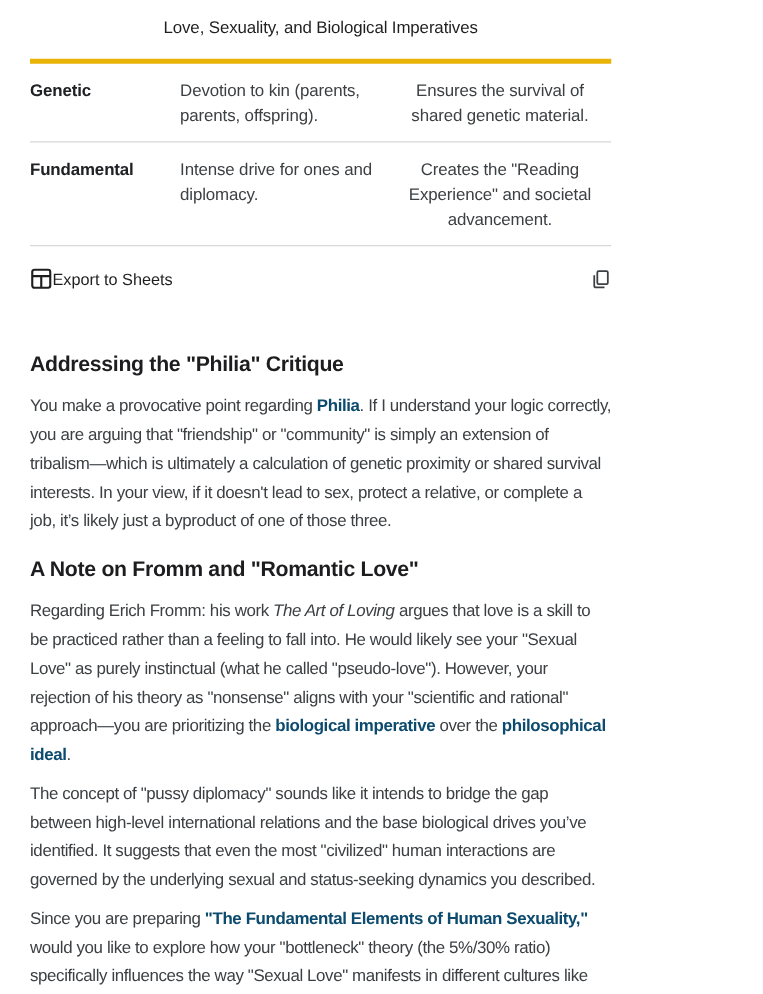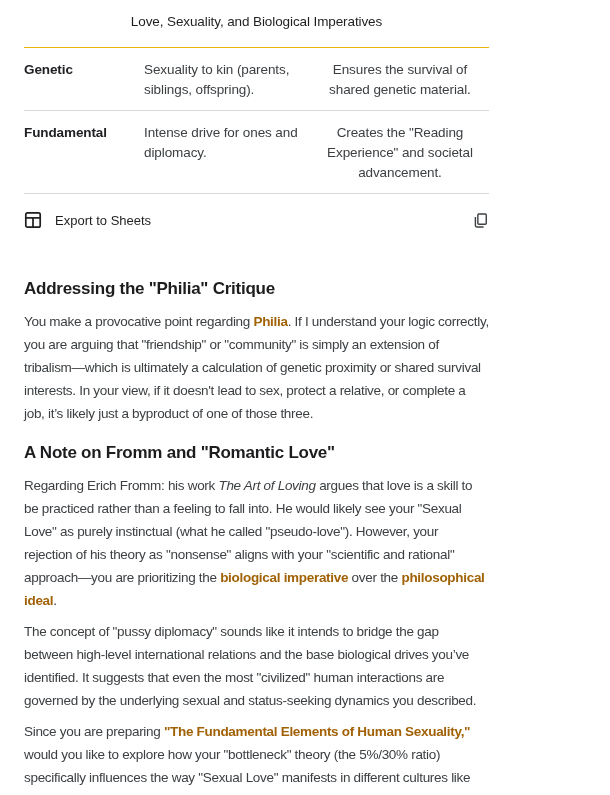--- a/index.html
+++ b/index.html
@@ -9,65 +9,65 @@
     font-family:"Liberation Sans", sans-serif;
     color:#3c4043;
   }
   .page { width:513px; padding:12px 24px 14px; }
 
   
   .tbl-caption {
     text-align:center; font-size:13.5px; font-weight:500; color:#1f1f1f;
     letter-spacing:-0.1px; line-height:20px;
   }
-  .tbl { margin-top:15px; border-top:1px solid #eab308; }
+  .tbl { margin-top:15px; border-top:4px solid #eab308; }
   .trow { display:flex; border-bottom:1px solid #d7d8da; padding:12px 0 10px; }
   .tbl .c1 { width:146px; font-weight:700; color:#202124; }
   .tbl .c2 { width:208px; padding-right:10px; }
   .tbl .c3 { width:208px; padding-right:6px;text-align:center; }
   .tbl .cell { font-size:13.5px; line-height:20px; letter-spacing:-0.1px; }
 
   
   .export-bar { display:flex; align-items:center; margin-top:13px; height:26px; }
   .export-btn {
-    display:flex; align-items:center; gap:13px; background:none; border:none;
+    display:flex; align-items:center; background:none; border:none;
     cursor:pointer; color:#1f1f1f; font-family:inherit;
   }
   .export-btn svg { display:block; color:#1f1f1f; }
   .export-label { font-size:13px; color:#1f1f1f; letter-spacing:0; }
   .copy-btn {
     margin-left:auto; background:none; border:none; cursor:pointer; padding:0;
     color:#3c4043;
   }
   .copy-btn svg { display:block; }
 
   
   .prose h3 {
     font-size:17px; line-height:24px; font-weight:700; color:#1d1d1f;
     letter-spacing:-0.25px; margin:16px 0 9px;
   }
   .prose h3.first { margin-top:44px; }
   .prose p {
     font-size:13.5px; line-height:23px; letter-spacing:-0.3px;
     color:#3c4043; margin:0 0 8px; max-width:562px;
   }
-  .prose p b { font-weight:700; color:#a16207; }
+  .prose p b { font-weight:700; color:#0c4a6e; }
   .prose p i { font-style:italic; }
 </style>
 </head>
 <body>
 
 <div class="page">
 
   <div class="tbl-caption">Love, Sexuality, and Biological Imperatives</div>
 
   <div class="tbl">
     <div class="trow">
       <div class="cell c1">Genetic</div>
-      <div class="cell c2">Sexuality to kin (parents, siblings, offspring).</div>
+      <div class="cell c2">Devotion to kin (parents, parents, offspring).</div>
       <div class="cell c3">Ensures the survival of shared genetic material.</div>
     </div>
     <div class="trow">
       <div class="cell c1">Fundamental</div>
       <div class="cell c2">Intense drive for ones and diplomacy.</div>
       <div class="cell c3">Creates the "Reading Experience" and societal advancement.</div>
     </div>
   </div>
 
   <div class="export-bar">

